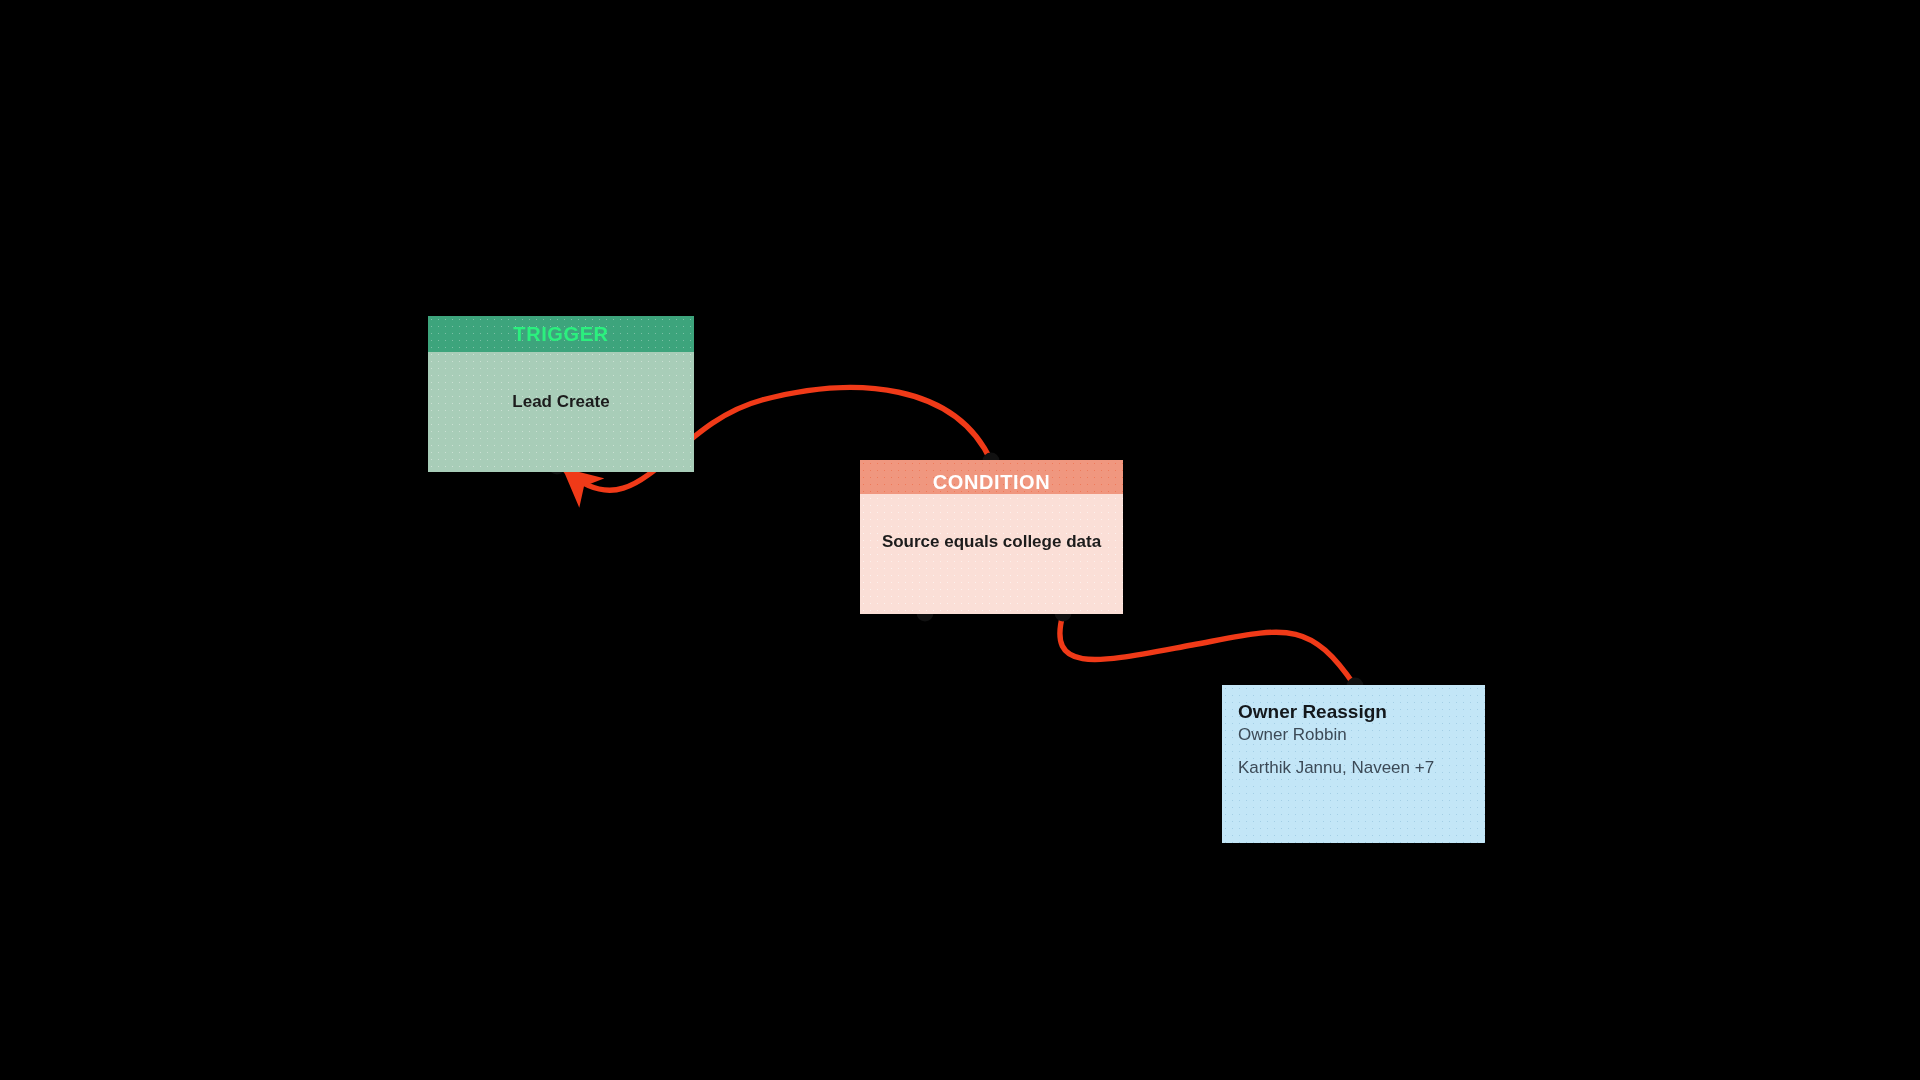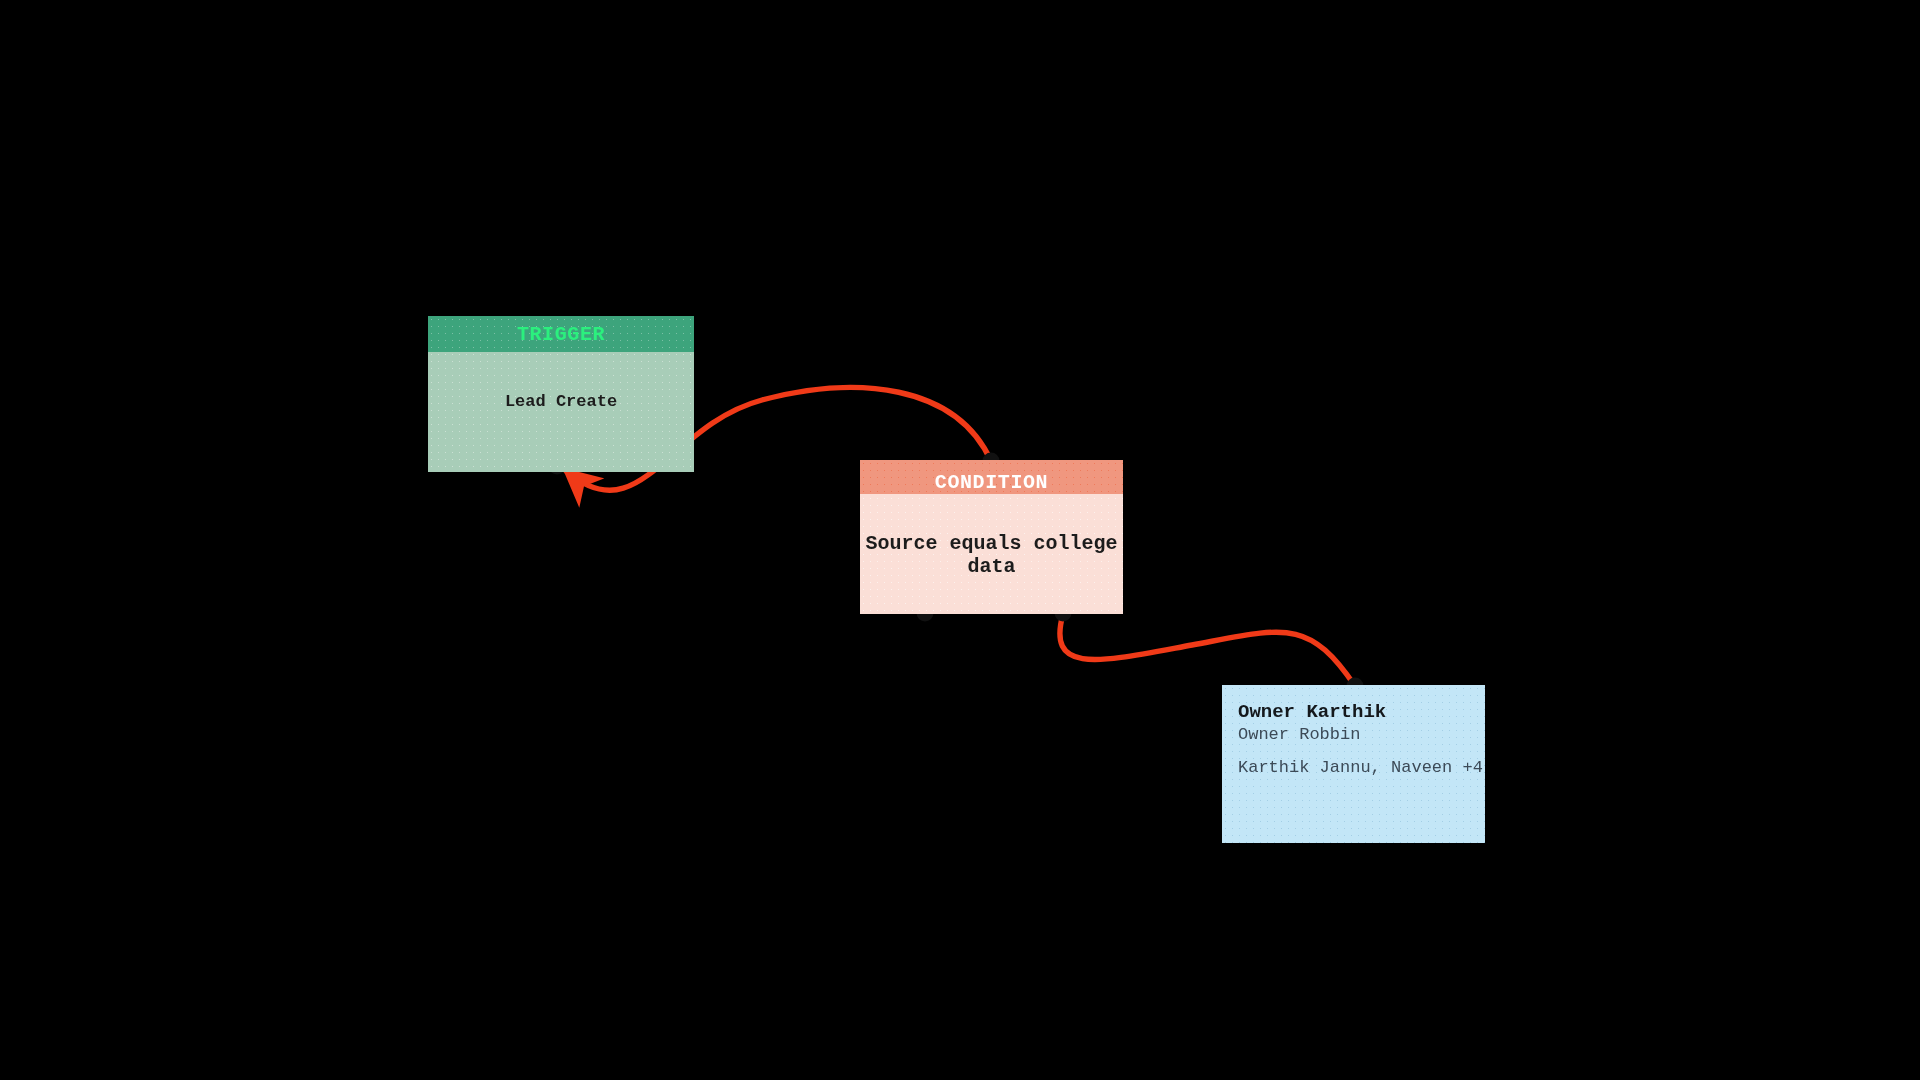--- a/index.html
+++ b/index.html
@@ -13,21 +13,20 @@
     position: relative;
     overflow: hidden;
     font-family: "Liberation Sans", sans-serif;
   }
 
   #canvas {
     position: absolute;
     inset: 0;
     width: 1748px;
     height: 1080px;
-    font-family: Liberation Mono, monospace;
   }
 
   #edge-layer {
     position: absolute;
     left: 0;
     top: 0;
     width: 1920px;
     height: 1080px;
     pointer-events: none;
   }
@@ -109,21 +108,21 @@
   #node-condition .node-body {
     height: 120px;
   }
   #node-condition .body-title {
     position: absolute;
     left: 0;
     right: 0;
     top: 38px;
     text-align: center;
     color: #1c1c1c;
-    font-size: 20px;
+    font-size: 17px;
     font-weight: 700;
   }
 
   
   #node-action {
     left: 1222px;
     top: 685px;
     width: 263px;
     height: 158px;
     background: #c3e6f7;
@@ -194,19 +193,19 @@
     <div class="node-header">
       <span>CONDITION</span>
     </div>
     <div class="node-body">
       <div class="body-title">Source equals college data</div>
     </div>
   </div>
 
   <div class="node" id="node-action">
     <div class="node-body">
-      <span class="act-line act-primary">Owner Karthik</span>
+      <span class="act-line act-primary">Owner Reassign</span>
       <span class="act-line">Owner Robbin</span>
-      <span class="act-line act-spaced">Karthik Jannu, Naveen +4</span>
+      <span class="act-line act-spaced">Karthik Jannu, Naveen +7</span>
     </div>
   </div>
 
 </div>
 
 </body></html>

